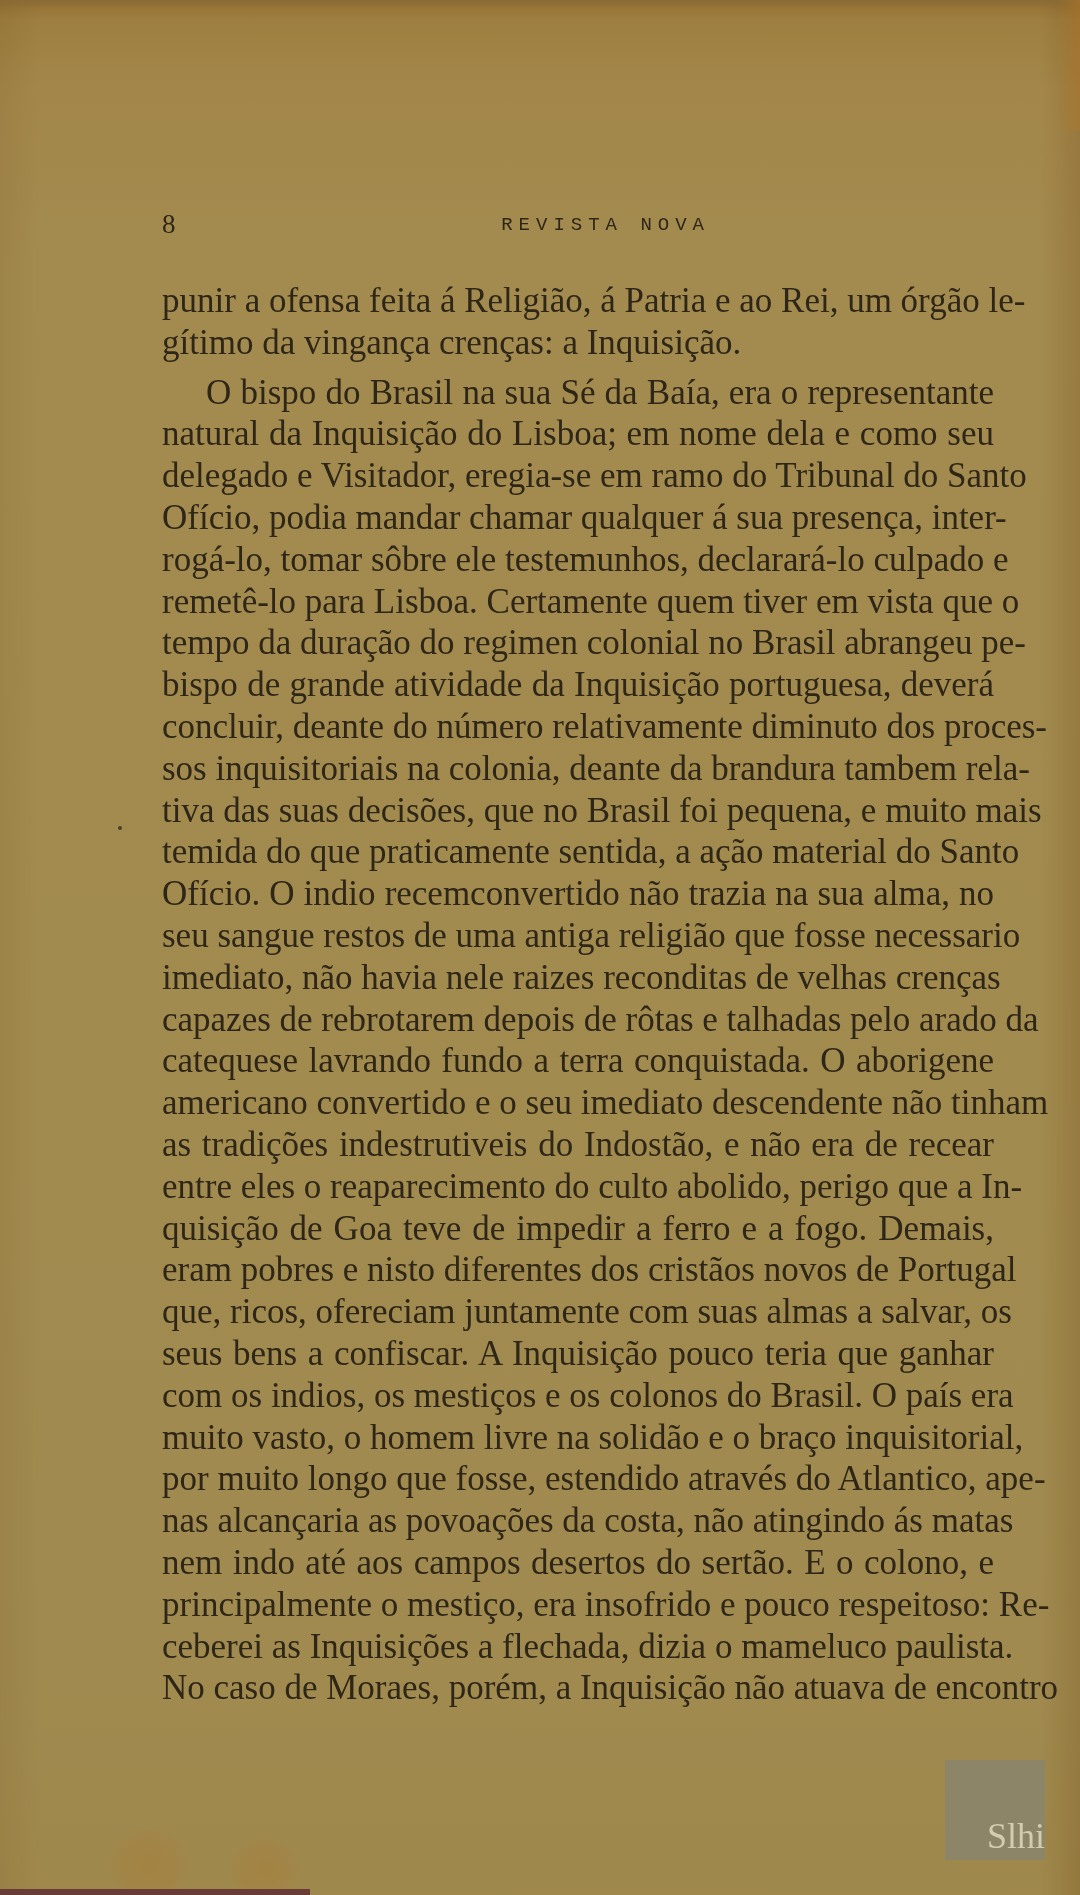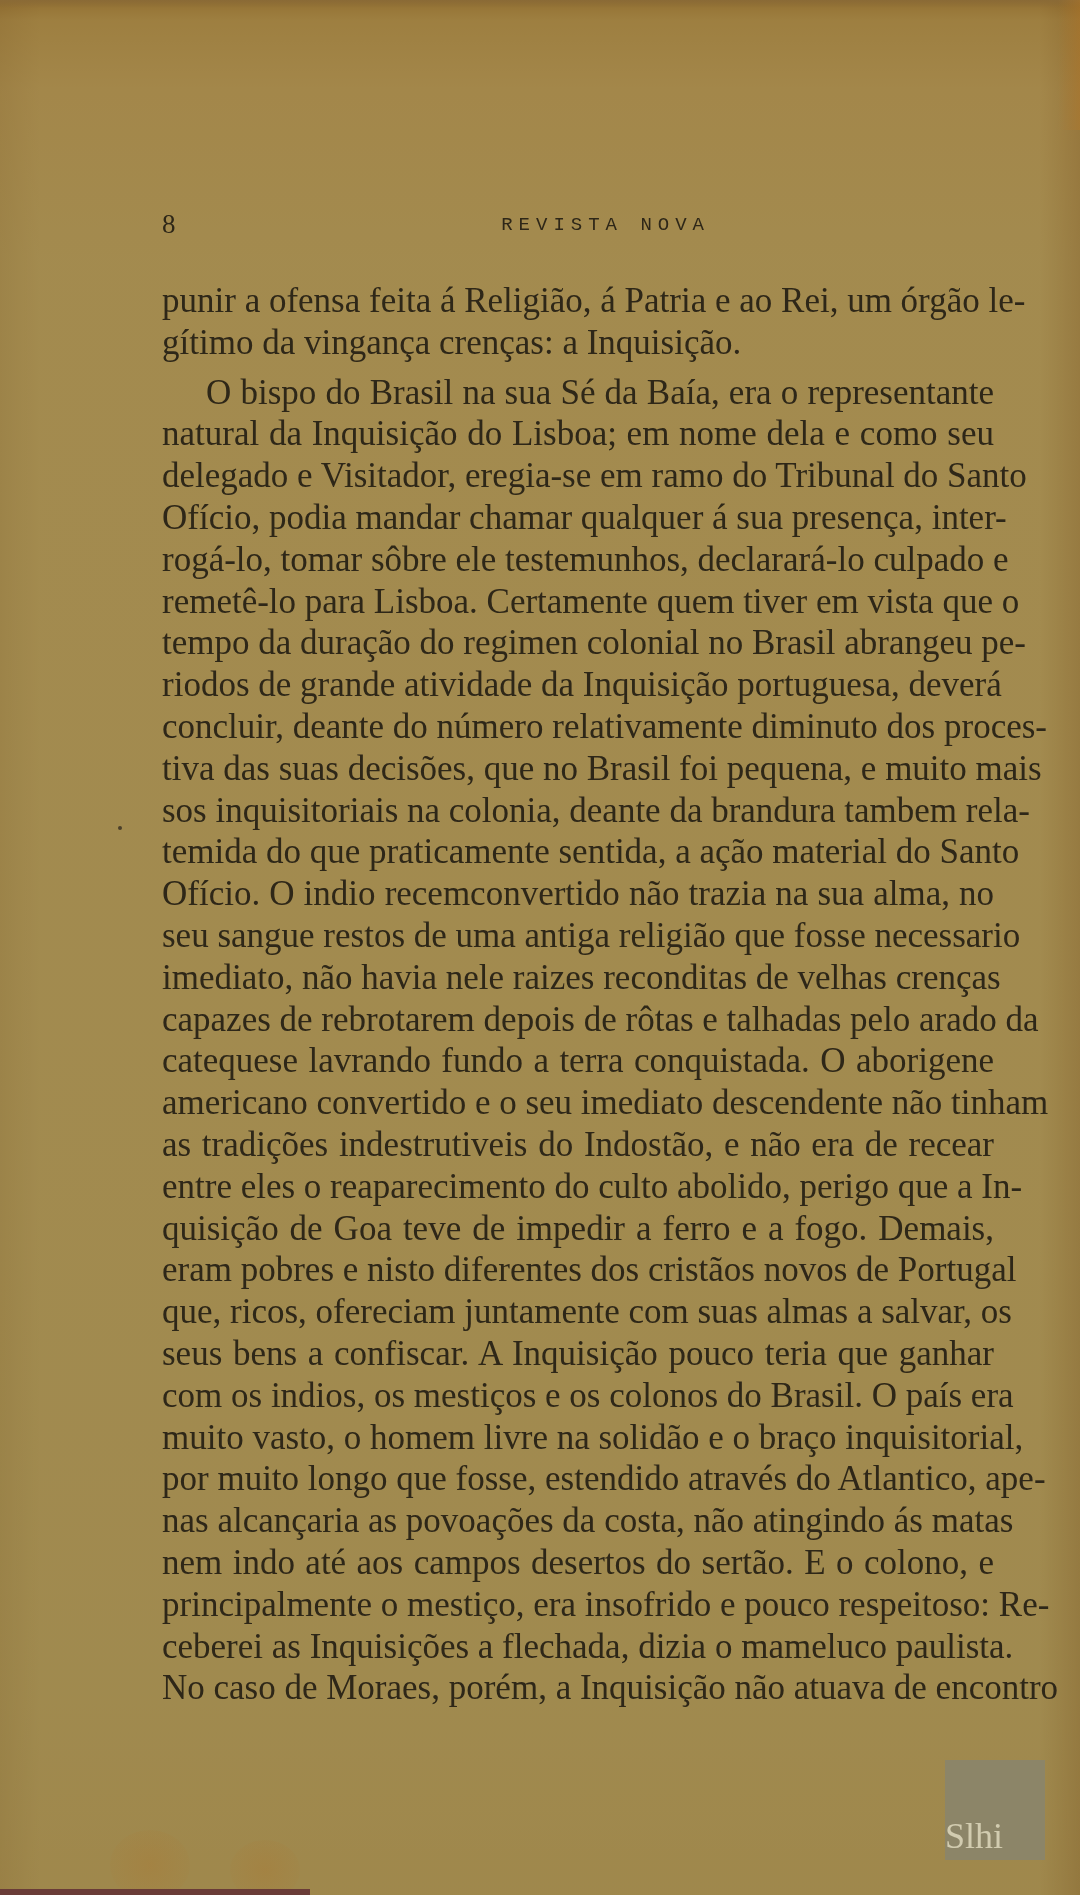--- a/index.html
+++ b/index.html
@@ -94,21 +94,21 @@
   }
   .watermark {
     position: absolute;
     left: 945px;
     top: 1760px;
     width: 100px;
     height: 100px;
     background: #8c8568;
     display: flex;
     align-items: flex-end;
-    justify-content: flex-start;
+    justify-content: flex-end;
     padding-bottom: 4px;
     box-sizing: border-box;
   }
   .watermark-text {
     color: #d2ccb0;
     font-size: 36px;
     line-height: 40px;
     font-family: "Liberation Serif", "DejaVu Serif", serif;
   }
   .margin-dot {
@@ -143,24 +143,24 @@
     <span class="line last gap-after">gítimo da vingança crenças: a Inquisição.</span>
   </p>
   <p style="margin:0;">
     <span class="line indent">O bispo do Brasil na sua Sé da Baía, era o representante</span>
     <span class="line">natural da Inquisição do Lisboa; em nome dela e como seu</span>
     <span class="line">delegado e Visitador, eregia-se em ramo do Tribunal do Santo</span>
     <span class="line">Ofício, podia mandar chamar qualquer á sua presença, inter-</span>
     <span class="line">rogá-lo, tomar sôbre ele testemunhos, declarará-lo culpado e</span>
     <span class="line">remetê-lo para Lisboa. Certamente quem tiver em vista que o</span>
     <span class="line">tempo da duração do regimen colonial no Brasil abrangeu pe-</span>
-    <span class="line">riodos de grande atividade da Inquisição portuguesa, deverá</span>
+    <span class="line">bispo de grande atividade da Inquisição portuguesa, deverá</span>
     <span class="line">concluir, deante do número relativamente diminuto dos proces-</span>
+    <span class="line">sos inquisitoriais na colonia, deante da brandura tambem rela-</span>
     <span class="line">tiva das suas decisões, que no Brasil foi pequena, e muito mais</span>
-    <span class="line">sos inquisitoriais na colonia, deante da brandura tambem rela-</span>
     <span class="line">temida do que praticamente sentida, a ação material do Santo</span>
     <span class="line">Ofício. O indio recemconvertido não trazia na sua alma, no</span>
     <span class="line">seu sangue restos de uma antiga religião que fosse necessario</span>
     <span class="line">imediato, não havia nele raizes reconditas de velhas crenças</span>
     <span class="line">capazes de rebrotarem depois de rôtas e talhadas pelo arado da</span>
     <span class="line">catequese lavrando fundo a terra conquistada. O aborigene</span>
     <span class="line">americano convertido e o seu imediato descendente não tinham</span>
     <span class="line">as tradições indestrutiveis do Indostão, e não era de recear</span>
     <span class="line">entre eles o reaparecimento do culto abolido, perigo que a In-</span>
     <span class="line">quisição de Goa teve de impedir a ferro e a fogo. Demais,</span>

